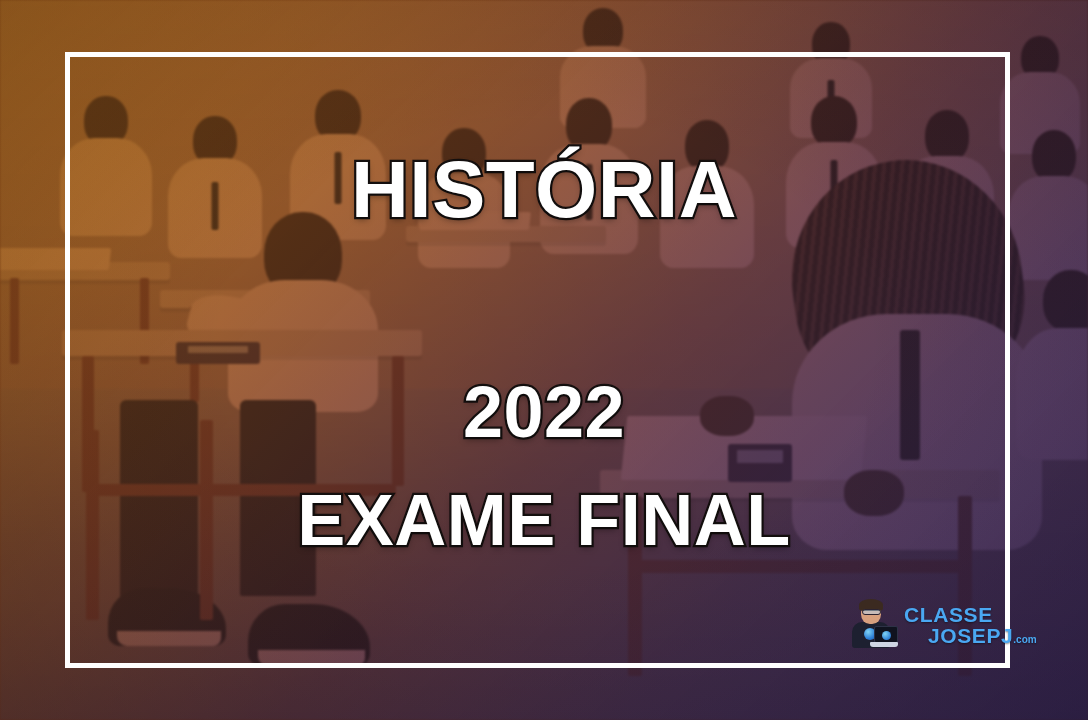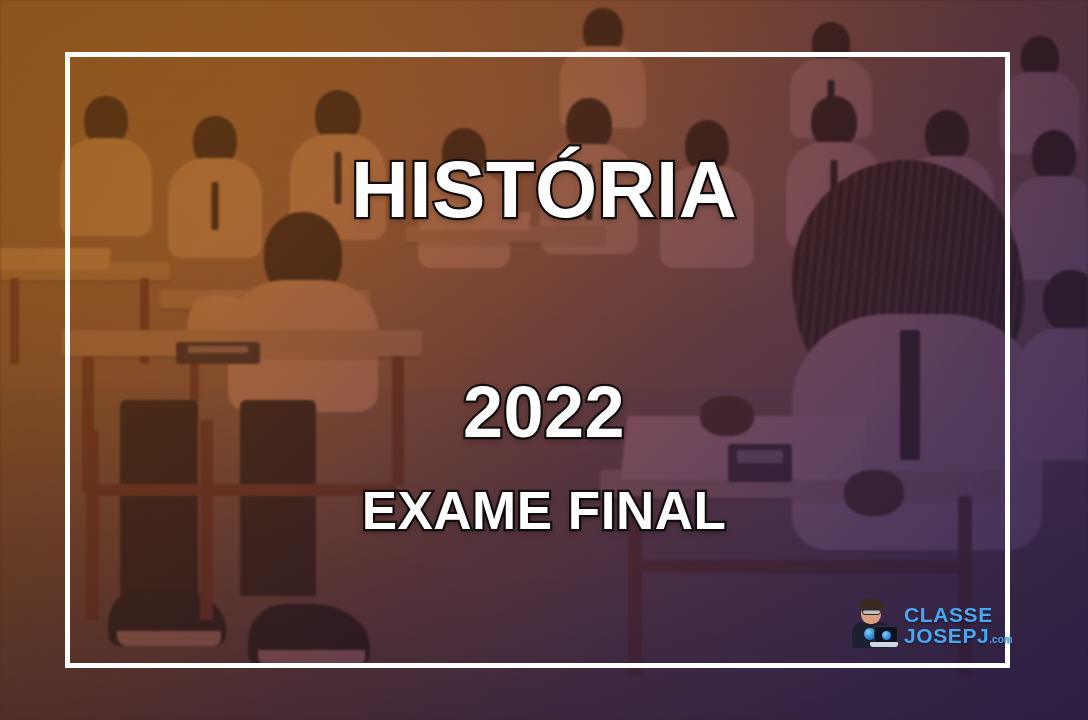--- a/index.html
+++ b/index.html
@@ -193,21 +193,21 @@
     line-height: 1;
     -webkit-text-stroke: 4.5px #15100f;
     paint-order: stroke fill;
     text-shadow:
       0 3px 6px rgba(0,0,0,0.35);
     white-space: nowrap;
   }
   .tline.l1 { position: absolute; top: 150px;  font-size: 80px; width: 100%; }
   .tline.l2 { position: absolute; top: 264px;  font-size: 80px; width: 100%; }
   .tline.l3 { position: absolute; top: 364px;  font-size: 72px; width: 100%; margin-top: 12px; }
-  .tline.l4 { position: absolute; top: 484px;  font-size: 53px; width: 100%; }
+  .tline.l4 { position: absolute; top: 484px;  font-size: 72px; width: 100%; }
 
   .ord {
     font-size: 0.56em;
     vertical-align: super;
     letter-spacing: 0;
   }
 
   
   .logo {
     position: absolute;
@@ -298,21 +298,21 @@
     line-height: 1.02;
   }
   .logo-l1, .logo-l2 {
     color: #4aa8f2;
     font-family: "Liberation Sans", sans-serif;
     font-weight: bold;
     font-size: 21px;
     letter-spacing: 0.6px;
     text-shadow: 0 1px 2px rgba(0,0,0,0.45);
   }
-  .logo-l2 { margin-left: 0; text-align: center; }
+  .logo-l2 { margin-left: 24px; text-align: center; }
   .logo-dot {
     font-size: 10px;
     letter-spacing: 0;
   }
 </style>
 </head>
 <body>
 
 <div id="poster">
 

